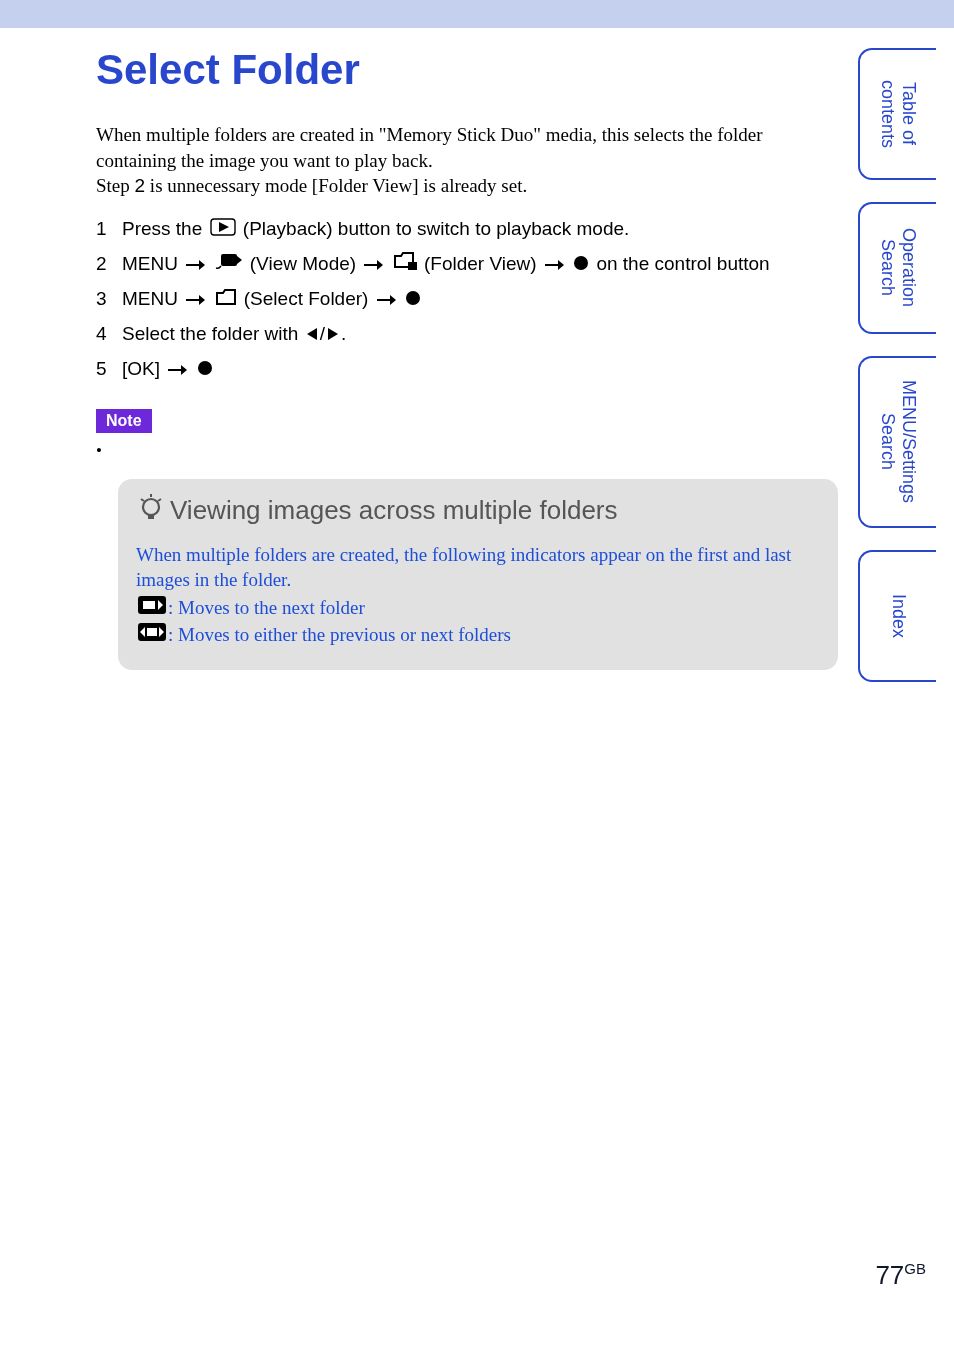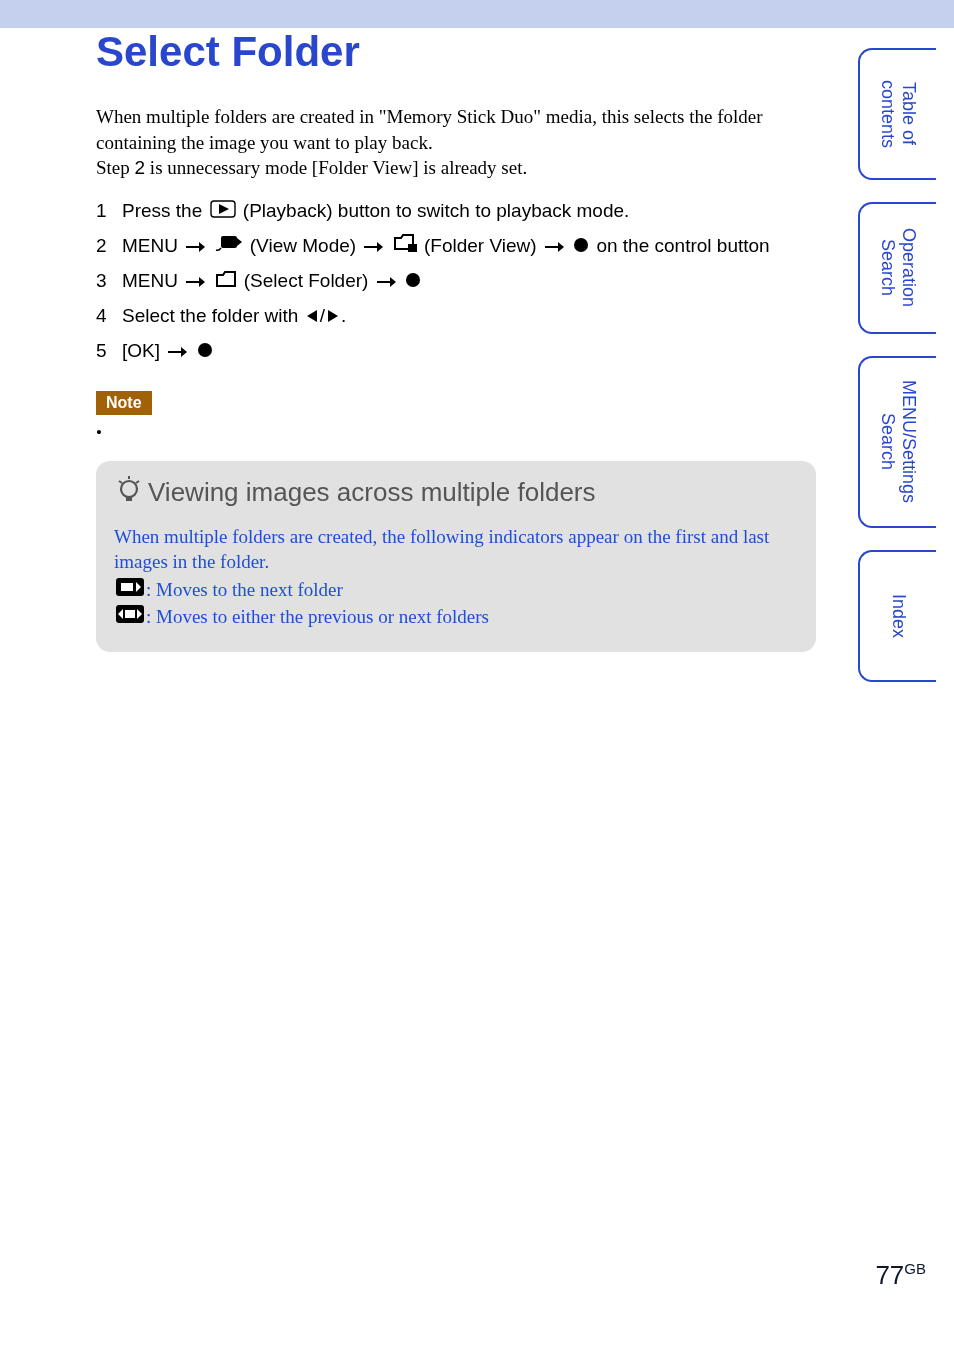--- a/index.html
+++ b/index.html
@@ -14,21 +14,21 @@
   .top-band {
     position: absolute;
     top: 0; left: 0;
     width: 954px;
     height: 28px;
     background: #c5cfee;
   }
   .content {
     position: absolute;
     left: 96px;
-    top: 28px;
+    top: 46px;
     width: 720px;
   }
   .title {
     font-family: Arial, Helvetica, sans-serif;
     font-weight: bold;
     font-size: 42px;
     color: #2947cc;
     margin-bottom: 28px;
   }
   .intro {
@@ -62,21 +62,21 @@
   .icon-inline {
     display: inline-block;
     vertical-align: middle;
     margin: 0 2px;
   }
   .note-block {
     margin-top: 22px;
   }
   .note-label {
     display: inline-block;
-    background: #a16207;
+    background: #6d28d9;
     color: #fff;
     font-family: Arial, Helvetica, sans-serif;
     font-weight: bold;
     font-size: 16px;
     padding: 3px 10px;
   }
   .note-item {
     font-size: 17px;
     margin-top: 8px;
     display: flex;
@@ -84,20 +84,21 @@
   .note-bullet {
     width: 18px;
     flex-shrink: 0;
   }
   .tip-box {
     margin-top: 18px;
     background: #e1e1e2;
     border-radius: 14px;
     padding: 14px 18px 22px 18px;
     width: 720px;
+    margin-left: 22px;
   }
   .tip-title {
     font-family: Arial, Helvetica, sans-serif;
     font-size: 26px;
     color: #555;
     display: flex;
     align-items: center;
     gap: 4px;
     margin-bottom: 14px;
   }

